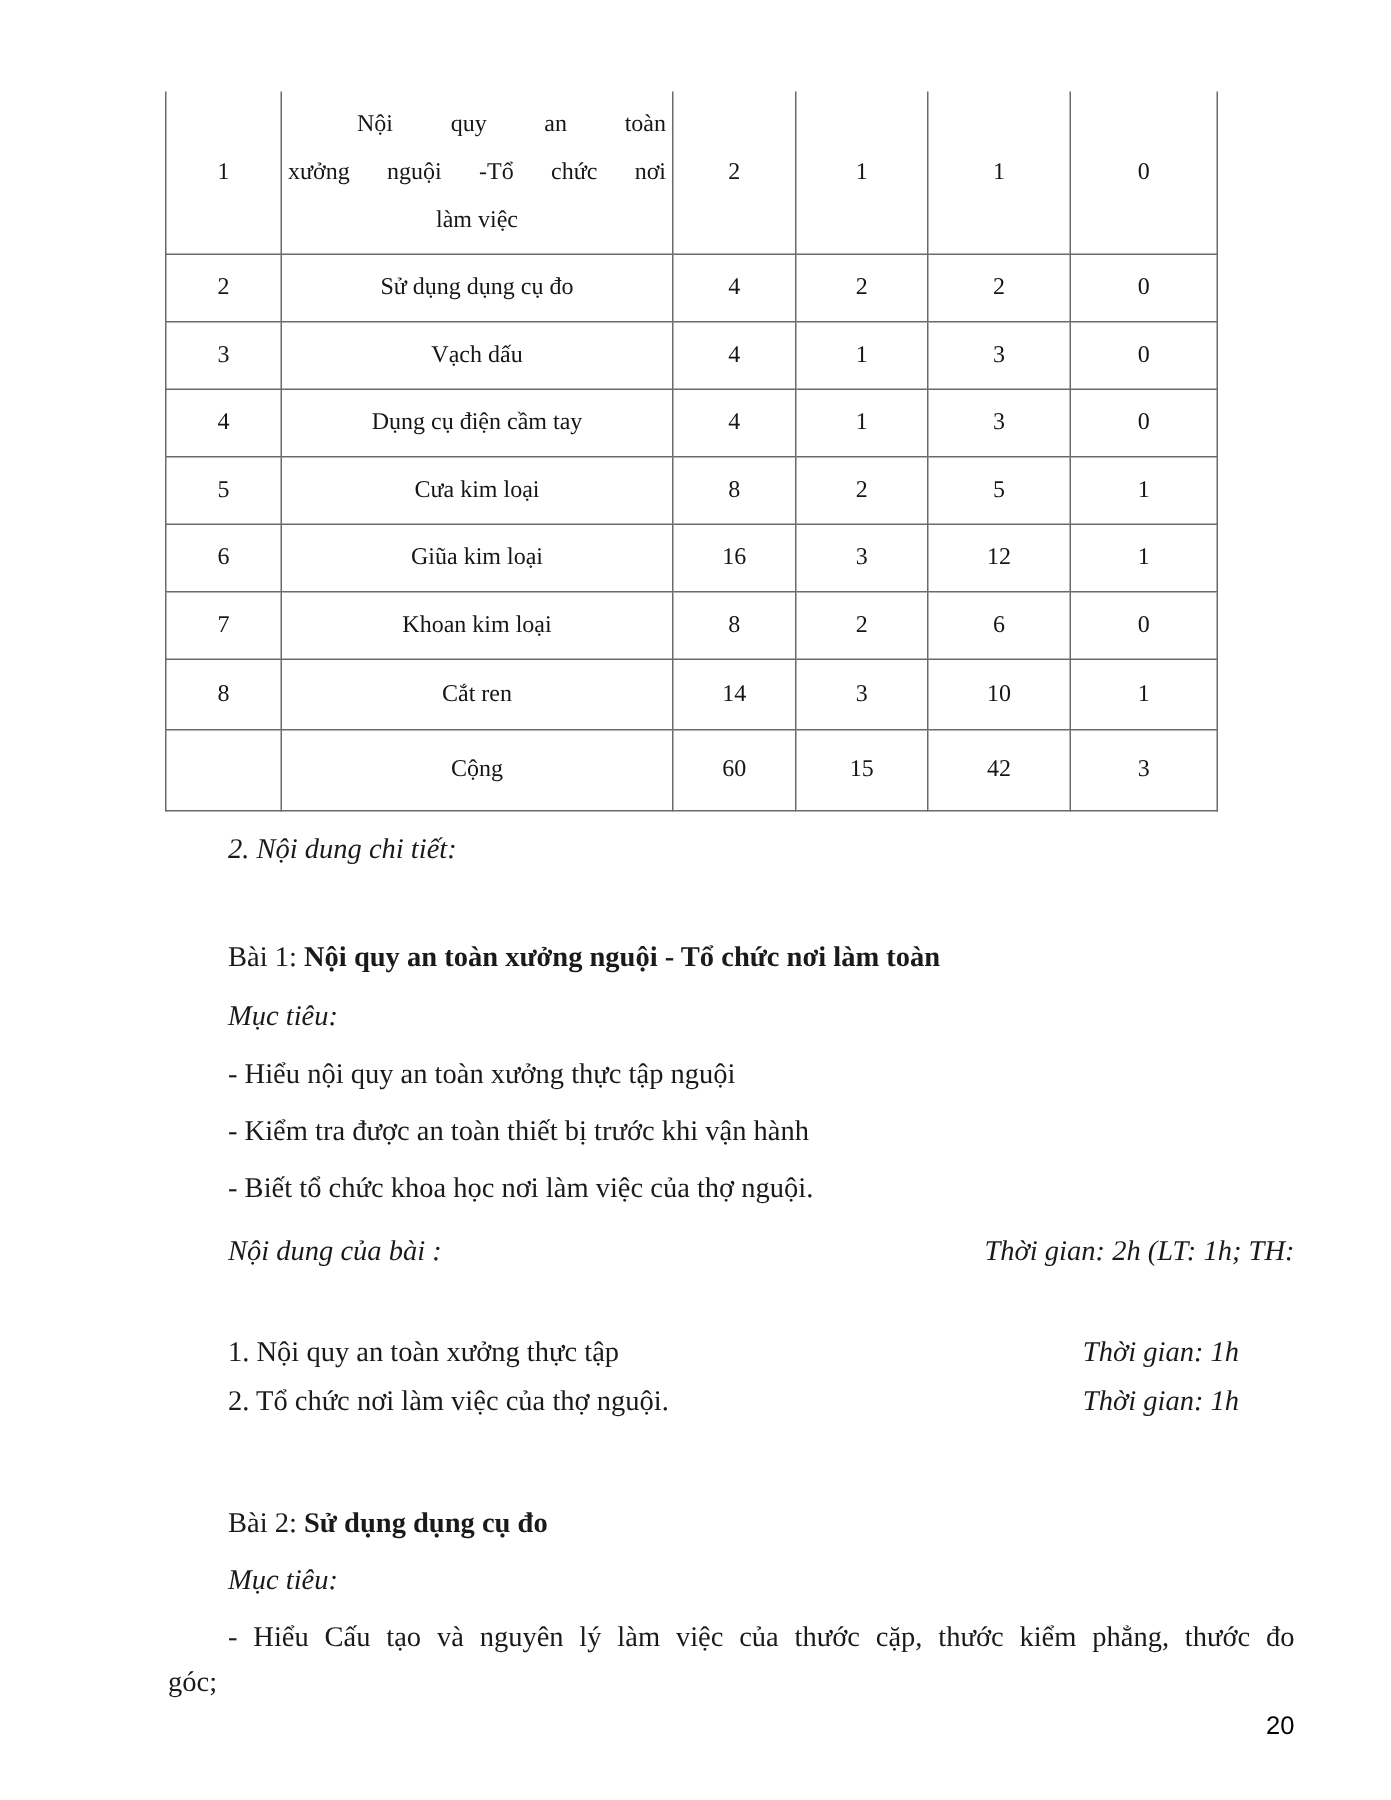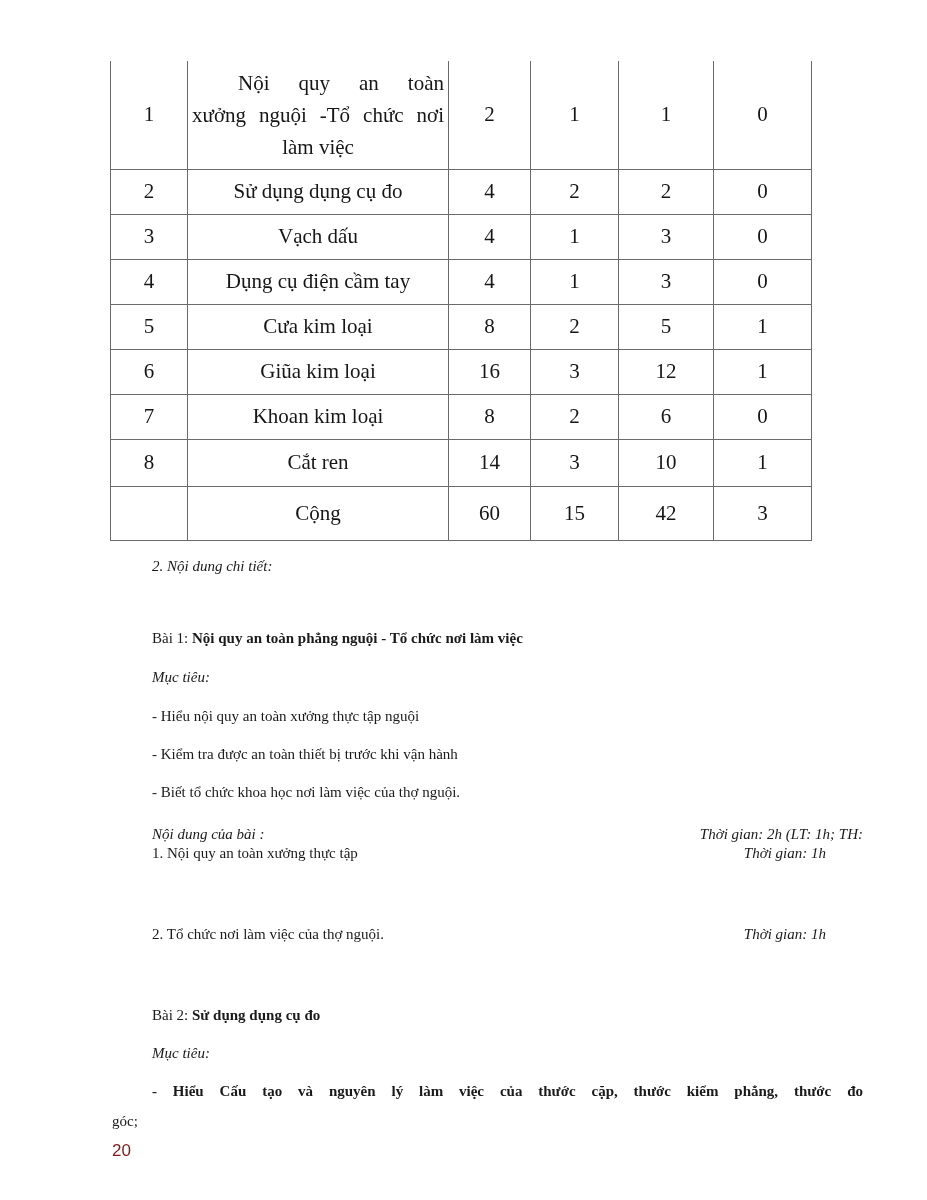--- a/index.html
+++ b/index.html
@@ -7,51 +7,50 @@
   .page {
     position:relative; width:927px; height:1200px; background:#ffffff;
     font-family:"Liberation Serif", serif; color:#1a1a1a; overflow:hidden;
   }
   
   table.sched {
     position:absolute; left:110px; top:61px; width:701px;
     border-collapse:collapse; table-layout:fixed;
   }
   table.sched td {
-    border:1px solid #6a6a6a; font-size:21px; color:#161616;
+    border:1px solid #6a6a6a; font-size:16px; color:#161616;
     text-align:center; vertical-align:middle; padding:2px 4px;
   }
   table.sched tr.r1 td { border-top:none; }
   tr.r1 { height:108px; }
   tr.rn { height:45px; }
   tr.r8 { height:47px; }
   tr.totalrow { height:54px; }
   td.c-name { padding:0 10px; }
   .nm1 { text-align:justify; text-align-last:justify; text-indent:46px; line-height:32px; }
   .nm2 { text-align:justify; text-align-last:justify; line-height:32px; }
   .nm3 { text-align:center; line-height:32px; }
   td.c-total-label { text-align:left; padding-left:40px; }
   
   .ln {
     position:absolute; left:112px; width:751px; line-height:27px;
-    font-size:15px; white-space:nowrap;
+    font-size:19px; white-space:nowrap;
   }
   .it { font-style:italic; }
   .ind { padding-left:40px; }
   .row { display:flex; justify-content:space-between; padding-left:40px;align-items:center; }
   .row .time { margin-left:0; }
   .row .time-in { margin-right:37px;font-family:Liberation Serif, serif; }
   .just {
     white-space:normal; text-align:justify; text-align-last:justify;
     text-indent:40px;
-    font-weight:bold;
   }
   .pageno {
-    position:absolute; left:112px; width:751px; top:1141px; text-align:left;
-    font-family:"Liberation Sans", sans-serif; font-size:17px; color:#7f1d1d;
+    position:absolute; left:112px; width:751px; top:1141px; text-align:right;
+    font-family:"Liberation Sans", sans-serif; font-size:17px; color:#000000;
   }
   b { font-weight:bold; }
 </style>
 </head>
 <body>
 
 <div class="page">
 
   <table class="sched">
     <colgroup>
@@ -140,21 +139,21 @@
         <td>3</td>
       </tr>
     </tbody>
   </table>
 
   <div class="ln" style="top:553px">
     <span class="ind it">2. Nội dung chi tiết:</span>
   </div>
 
   <div class="ln" style="top:625px">
-    <span class="ind"><span>Bài 1: </span><b>Nội quy an toàn phẳng nguội - Tổ chức nơi làm việc</b></span>
+    <span class="ind"><span>Bài 1: </span><b>Nội quy an toàn xưởng nguội - Tổ chức nơi làm toàn</b></span>
   </div>
 
   <div class="ln" style="top:664px">
     <span class="ind it">Mục tiêu:</span>
   </div>
 
   <div class="ln" style="top:703px">
     <span class="ind">- Hiểu nội quy an toàn xưởng thực tập nguội</span>
   </div>
   <div class="ln" style="top:779px">
@@ -162,21 +161,21 @@
   </div>
   <div class="ln" style="top:741px">
     <span class="ind">- Kiểm tra được an toàn thiết bị trước khi vận hành</span>
   </div>
 
   <div class="ln row" style="top:821px">
     <span class="it">Nội dung của bài :</span>
     <span class="it time">Thời gian: 2h (LT: 1h; TH:</span>
   </div>
 
-  <div class="ln row" style="top:840px">
+  <div class="ln row" style="top:888px">
     <span>1. Nội quy an toàn xưởng thực tập</span>
     <span class="it time-in">Thời gian: 1h</span>
   </div>
   <div class="ln row" style="top:921px">
     <span>2. Tổ chức nơi làm việc của thợ nguội.</span>
     <span class="it time-in">Thời gian: 1h</span>
   </div>
 
   <div class="ln" style="top:1002px">
     <span class="ind"><span>Bài 2: </span><b>Sử dụng dụng cụ đo</b></span>

